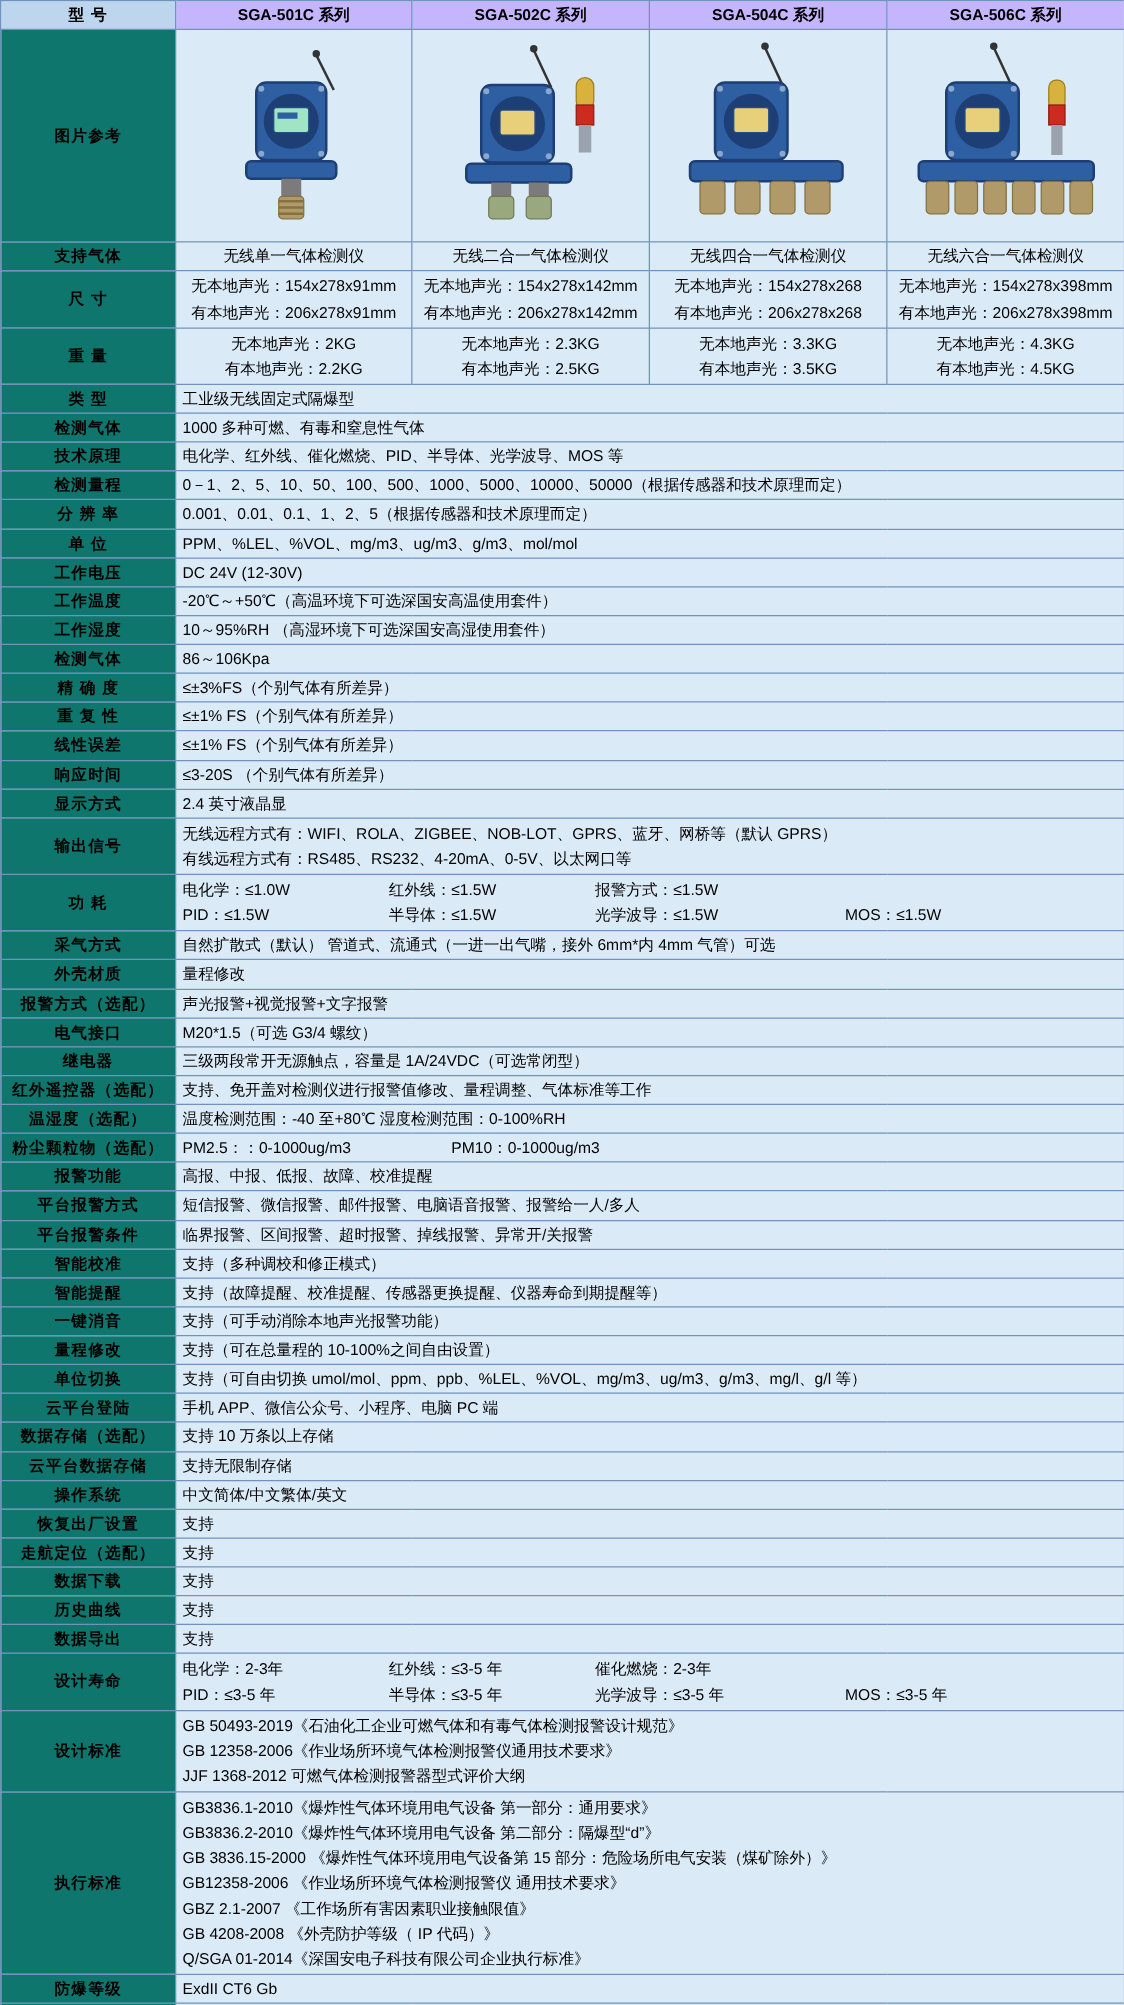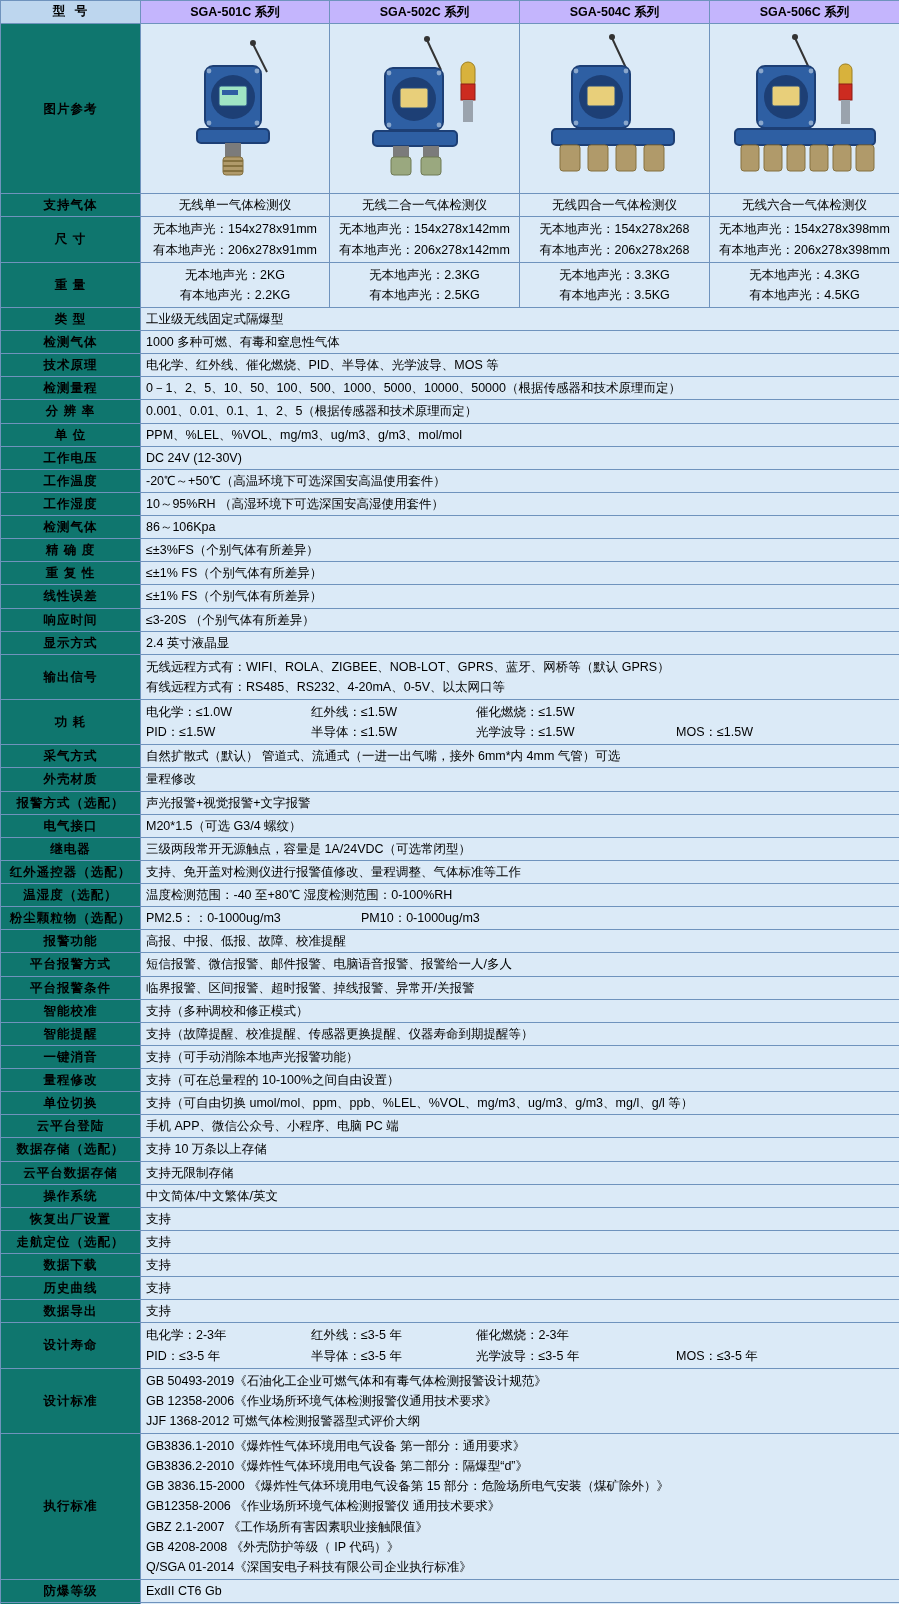--- a/index.html
+++ b/index.html
@@ -37,21 +37,21 @@
     letter-spacing: 1px;
     font-size: 12.5px;
   }
   td.val {
     background: #dbeaf7;
     color: #000;
     padding-left: 8px;
     font-size: 12.5px;
   }
   td.val.center { text-align: center; padding-left: 5px; }
-  .hdr-model { background: #bdd6ee; text-align: center; font-weight: bold; letter-spacing: 1px; font-family: Liberation Mono, monospace; }
+  .hdr-model { background: #bdd6ee; text-align: center; font-weight: bold; letter-spacing: 1px; }
   .colhdr { background: #c4b5fd; text-align: center; font-weight: bold; font-size: 12.5px; }
   .imgcell { background: #dbeaf7; text-align: center; padding: 4px 0; height: 170px; }
   .multi div { padding: 1px 0; }
   
   .dev { display: inline-block; position: relative; }
   .dev svg { display: block; }
 </style>
 </head>
 <body>
 
@@ -288,21 +288,21 @@
       <div>有线远程方式有：RS485、RS232、4-20mA、0-5V、以太网口等</div>
     </td>
   </tr>
 
   <tr>
     <td class="lbl">功    耗</td>
     <td class="val multi" colspan="4">
       <div style="display:flex">
         <span style="width:165px">电化学：≤1.0W</span>
         <span style="width:165px">红外线：≤1.5W</span>
-        <span style="width:200px">催化燃烧：≤1.5W</span>
+        <span style="width:200px">报警方式：≤1.5W</span>
       </div>
       <div style="display:flex">
         <span style="width:165px">PID：≤1.5W</span>
         <span style="width:165px">半导体：≤1.5W</span>
         <span style="width:200px">光学波导：≤1.5W</span>
         <span>MOS：≤1.5W</span>
       </div>
     </td>
   </tr>
 

